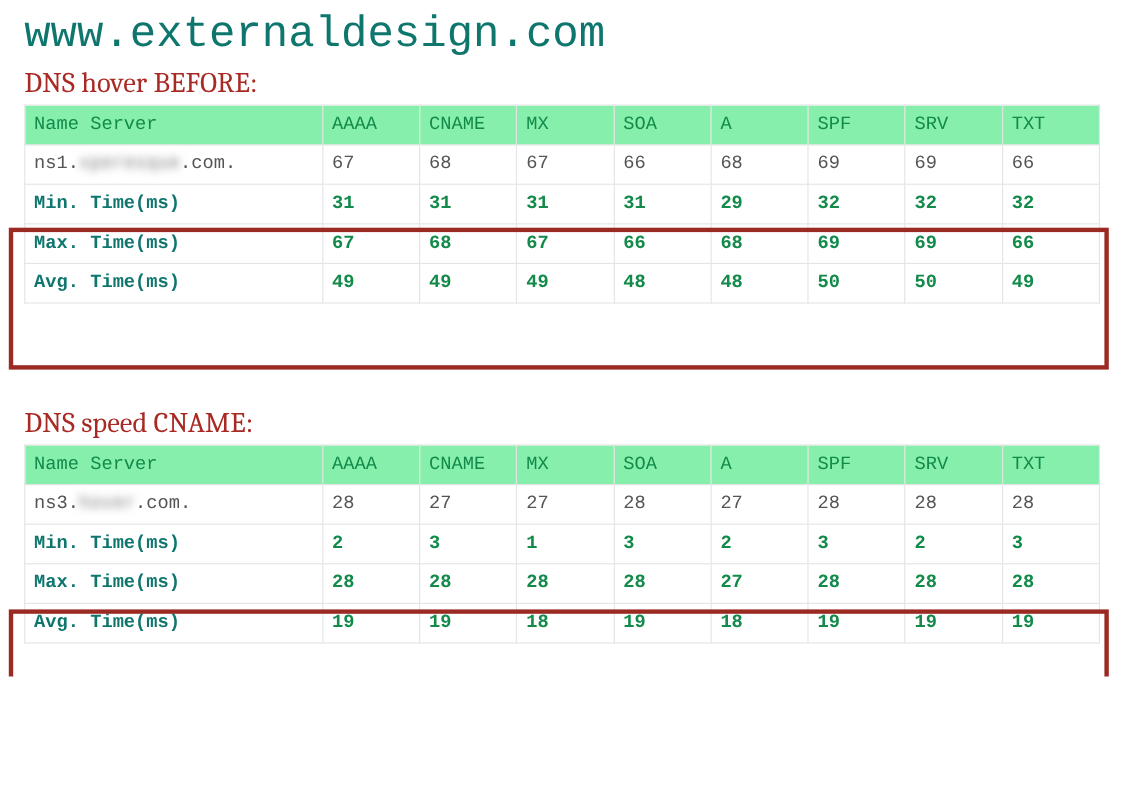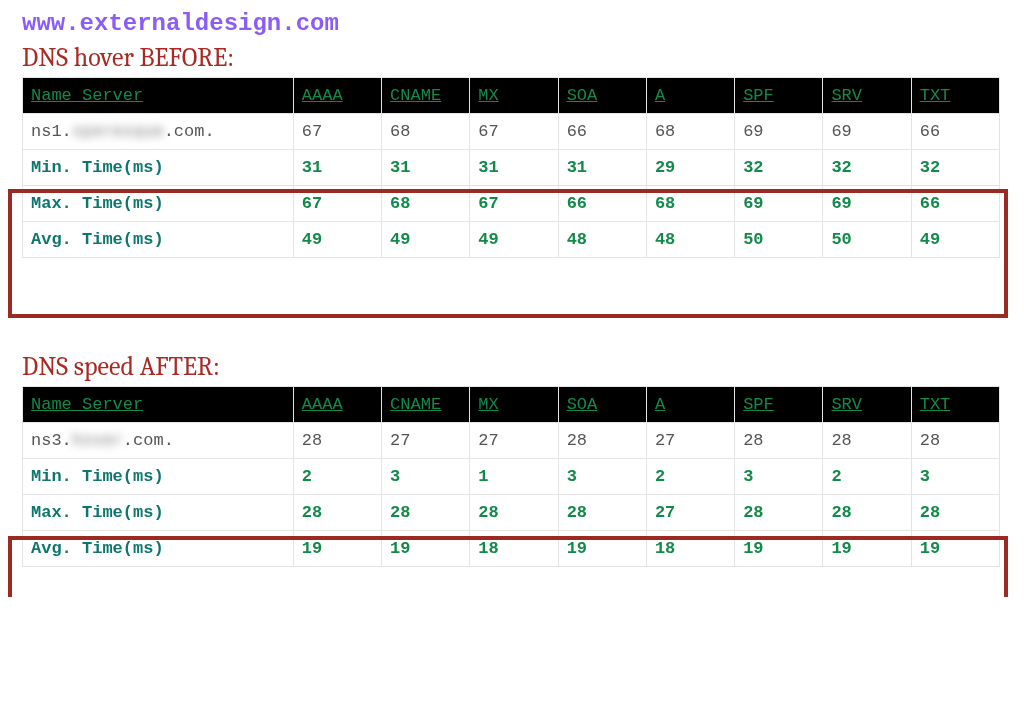--- a/index.html
+++ b/index.html
@@ -1,23 +1,23 @@
 <!DOCTYPE html>
 <html><head>
 <meta charset="utf-8">
 <style>
   html,body{margin:0;padding:0;background:#fff;}
   body{width:1024px;font-family:Consolas,"Liberation Mono",Menlo,monospace;}
   .page{padding:10px 22px 30px 22px;}
-  .site-title{font-size:24px;color:#8b5cf6;margin:0 0 6px 0;font-weight:bold;letter-spacing:0;}
+  .site-title{font-size:40px;color:#0f766e;margin:0 0 6px 0;font-weight:normal;letter-spacing:0;}
   .section-title{font-family:Cambria,Georgia,serif;font-size:26px;color:#a92a24;margin:4px 0 4px 0;}
 
   table.dns{border-collapse:collapse;width:978px;font-size:17px;}
   table.dns th,table.dns td{border:1px solid #e4e4e4;padding:8px 8px;text-align:left;white-space:nowrap;}
-  table.dns th{background:#000000;font-weight:normal;color:#128a4a;text-decoration:underline;}
+  table.dns th{background:#86efac;font-weight:normal;color:#128a4a;}
   table.dns td{color:#555;}
   table.dns td.name{color:#555;}
   table.dns tr.stat td{color:#128a4a;font-weight:bold;}
   table.dns tr.stat td.name{color:#0f766e;font-weight:bold;}
   .name-col{width:270px;}
   .val-col{width:88px;}
 
   .blur{color:transparent;text-shadow:0 0 8px #777;margin-top:24px;}
 
   .table-wrap{position:relative;}
@@ -104,21 +104,21 @@
           <td>50</td>
           <td>49</td>
         </tr>
       </tbody>
     </table>
     <div class="hl-box" style="left:-14px;top:112px;width:1000px;height:129px;"></div>
   </div>
 
   <div class="gap"></div>
 
-  <div class="section-title">DNS speed AFTER:</div>
+  <div class="section-title">DNS speed CNAME:</div>
   <div class="table-wrap">
     <table class="dns">
       <colgroup>
         <col class="name-col">
           <col class="val-col">
           <col class="val-col">
           <col class="val-col">
           <col class="val-col">
           <col class="val-col">
           <col class="val-col">

